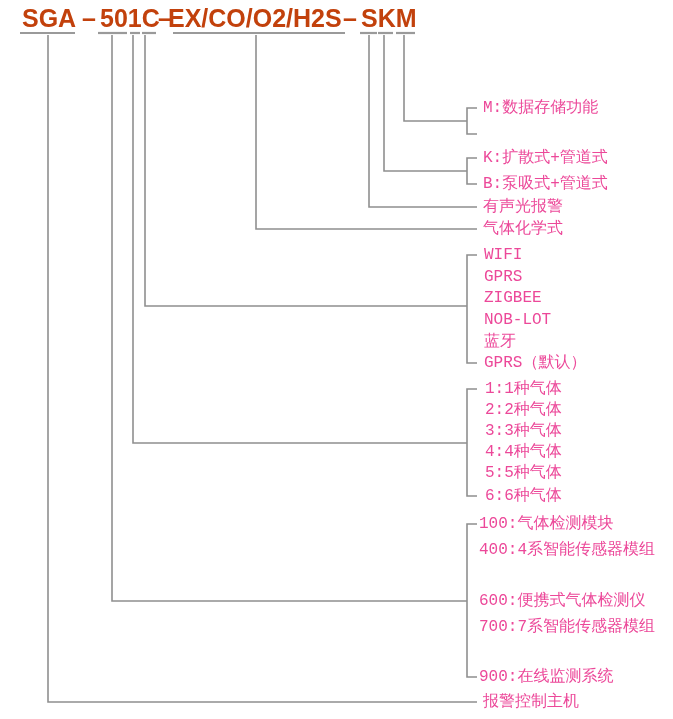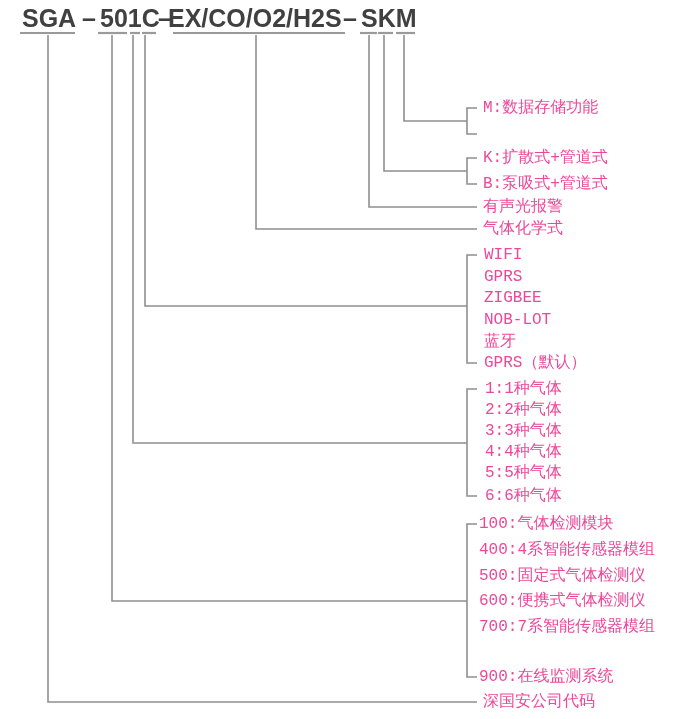--- a/index.html
+++ b/index.html
@@ -3,21 +3,21 @@
 <meta charset="utf-8">
 <style>
   html,body{margin:0;padding:0;background:#fff;}
   .canvas{
     position:relative;width:673px;height:719px;background:#ffffff;overflow:hidden;
     font-family:"Liberation Sans",sans-serif;
   }
   .tseg{
     position:absolute;top:5px;
     font-family:"Liberation Sans","DejaVu Sans",sans-serif;
-    font-weight:700;font-size:25px;line-height:26px;color:#404040;
+    font-weight:700;font-size:25px;line-height:26px;color:#c2410c;
     white-space:pre;letter-spacing:0px;
   }
   .lbl{
     position:absolute;transform:translateY(-50%);
     font-family:"Liberation Mono","DejaVu Sans Mono",monospace;
     font-size:16px;line-height:20px;color:#ec4899;white-space:pre;
   }
   svg.lines{position:absolute;left:0;top:0;}
 </style>
 </head>
@@ -85,20 +85,19 @@
 
   <div class="lbl" style="left:485px;top:389px">1:1种气体</div>
   <div class="lbl" style="left:485px;top:410px">2:2种气体</div>
   <div class="lbl" style="left:485px;top:431px">3:3种气体</div>
   <div class="lbl" style="left:485px;top:452px">4:4种气体</div>
   <div class="lbl" style="left:485px;top:473px">5:5种气体</div>
   <div class="lbl" style="left:485px;top:496px">6:6种气体</div>
 
   <div class="lbl" style="left:479px;top:524px">100:气体检测模块</div>
   <div class="lbl" style="left:479px;top:550px">400:4系智能传感器模组</div>
-  <div class="lbl" style="left:479px;top:576px">500:固定式气体检测仪</div>
   <div class="lbl" style="left:479px;top:601px">600:便携式气体检测仪</div>
   <div class="lbl" style="left:479px;top:627px">700:7系智能传感器模组</div>
   <div class="lbl" style="left:479px;top:677px">900:在线监测系统</div>
 
-  <div class="lbl" style="left:483px;top:702px">深国安公司代码</div>
+  <div class="lbl" style="left:483px;top:702px">报警控制主机</div>
 
 </div>
 
 </body></html>

